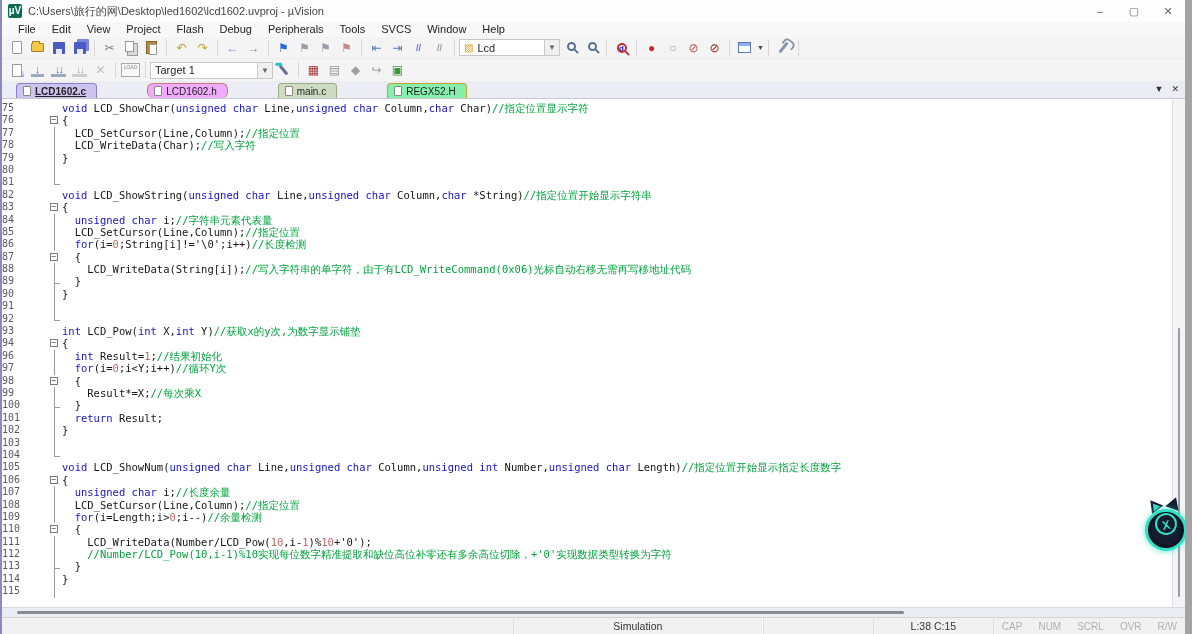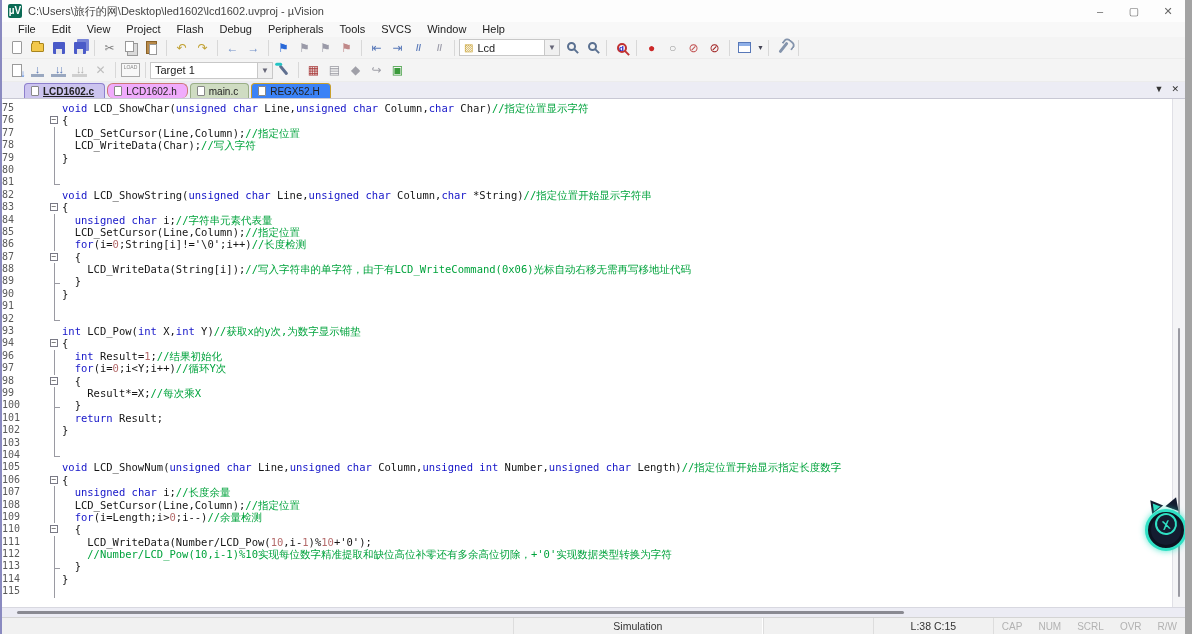--- a/index.html
+++ b/index.html
@@ -50,21 +50,21 @@
   .ic-wand::before { content:""; position:absolute; top:-3px; left:-2px; width:7px; height:3px; background:#24c4c4; border-radius:2px; transform:rotate(40deg); }
   .ic-build { width:13px; height:13px; color:#5878b8; font-size:11px; line-height:10px; text-align:center; border-bottom:3px solid #9aa8c0; }
   .ic-rebuild { width:15px; height:13px; color:#5878b8; font-size:11px; line-height:10px; text-align:center; border-bottom:3px solid #9aa8c0; letter-spacing:-2px; }
   .ic-batch { width:15px; height:13px; color:#b0b0b0; font-size:11px; line-height:10px; text-align:center; border-bottom:3px solid #cfcfcf; letter-spacing:-2px; }
   .ic-load { width:20px; height:14px; border:1px solid #aaa; color:#888; font-size:5px; line-height:6px; text-align:center; background:#f8f8f8; }
   .ic-trans { width:10px; height:13px; background:#fff; border:1px solid #9a9a9a; position:relative; }
   .ic-trans::after { content:"↓"; position:absolute; right:-5px; bottom:-3px; color:#2868d8; font-size:10px; font-weight:bold; }
   .glyph { display:inline-block; }
 
   
-  .tabbar { height:17px; background:#eef; background:#ececf4; display:flex; align-items:flex-end; padding-left:22px; flex:0 0 auto; position:relative; border-bottom:1px solid #c8c8d4; }
+  .tabbar { height:17px; background:#eef; background:#ececf4; display:flex; align-items:flex-end; padding-left:14px; flex:0 0 auto; position:relative; border-bottom:1px solid #c8c8d4;gap:48px; }
   .tab { height:15px; display:flex; align-items:center; gap:4px; padding:0 10px 0 6px; font-size:10px; color:#222; border:1px solid; border-bottom:none; border-radius:4px 4px 0 0; margin-right:2px; position:relative; }
   .tab .tab-page { width:8px; height:10px; background:#fff; border:1px solid #888; border-radius:1px; }
   .tab.active { font-weight:bold; text-decoration:underline; }
   .tab-ctrls { position:absolute; right:6px; top:2px; display:flex; gap:8px; }
   .tab-ctrl { font-size:9px; color:#333; }
 
   
   .editor { flex:1 1 auto; background:#fff; position:relative; overflow:hidden; display:flex; }
   .code-area { flex:1 1 auto; overflow:hidden; padding-top:3px; }
   .cl { display:flex; height:12.4px; font-family:"DejaVu Sans Mono", monospace; font-size:10.5px; line-height:12.4px; white-space:pre; }
@@ -290,21 +290,21 @@
         <span>LCD1602.c</span>
       </div>
       <div class="tab" style="background: #f0abfc; border-color: rgb(204, 119, 119); border-radius: 6px;">
         <span class="tab-page"></span>
         <span>LCD1602.h</span>
       </div>
       <div class="tab" style="background: rgb(207, 220, 194); border-color: rgb(154, 174, 134);">
         <span class="tab-page"></span>
         <span>main.c</span>
       </div>
-      <div class="tab" style="background: #3b82f6; border-color: rgb(201, 160, 44);">
+      <div class="tab" style="background: #86efac; border-color: rgb(201, 160, 44);">
         <span class="tab-page"></span>
         <span>REGX52.H</span>
       </div>
       <div class="tab-ctrls">
       <span class="tab-ctrl">▼</span>
       <span class="tab-ctrl">✕</span>
     </div>
   </div>
 
   <div class="editor">

